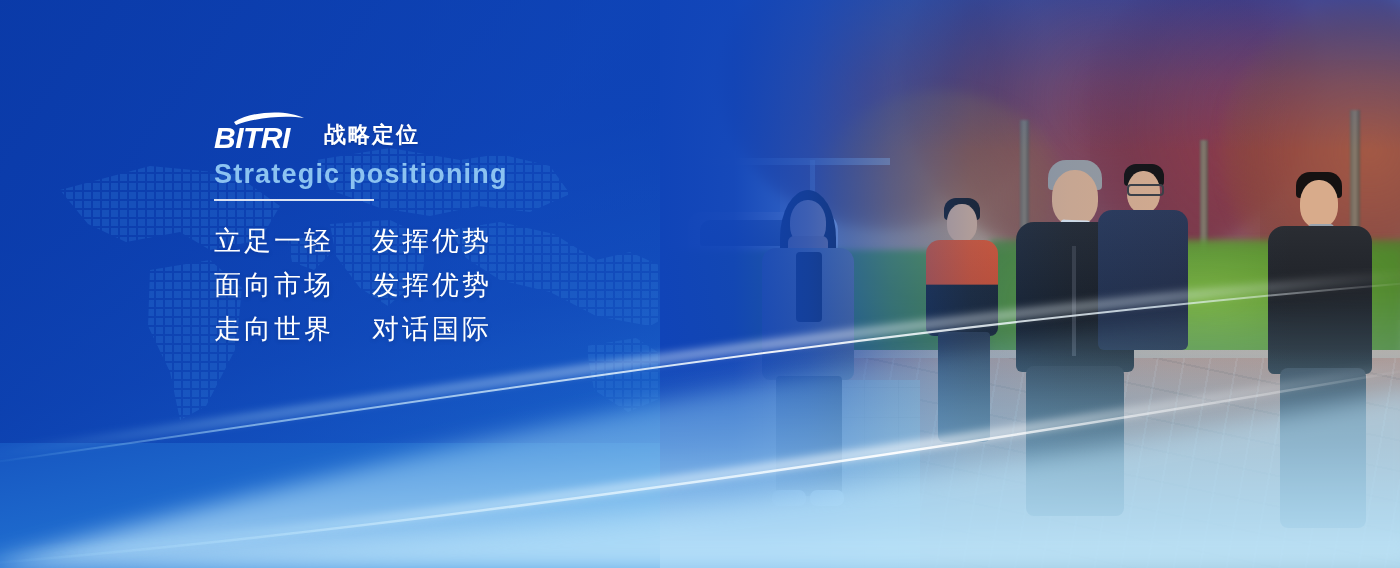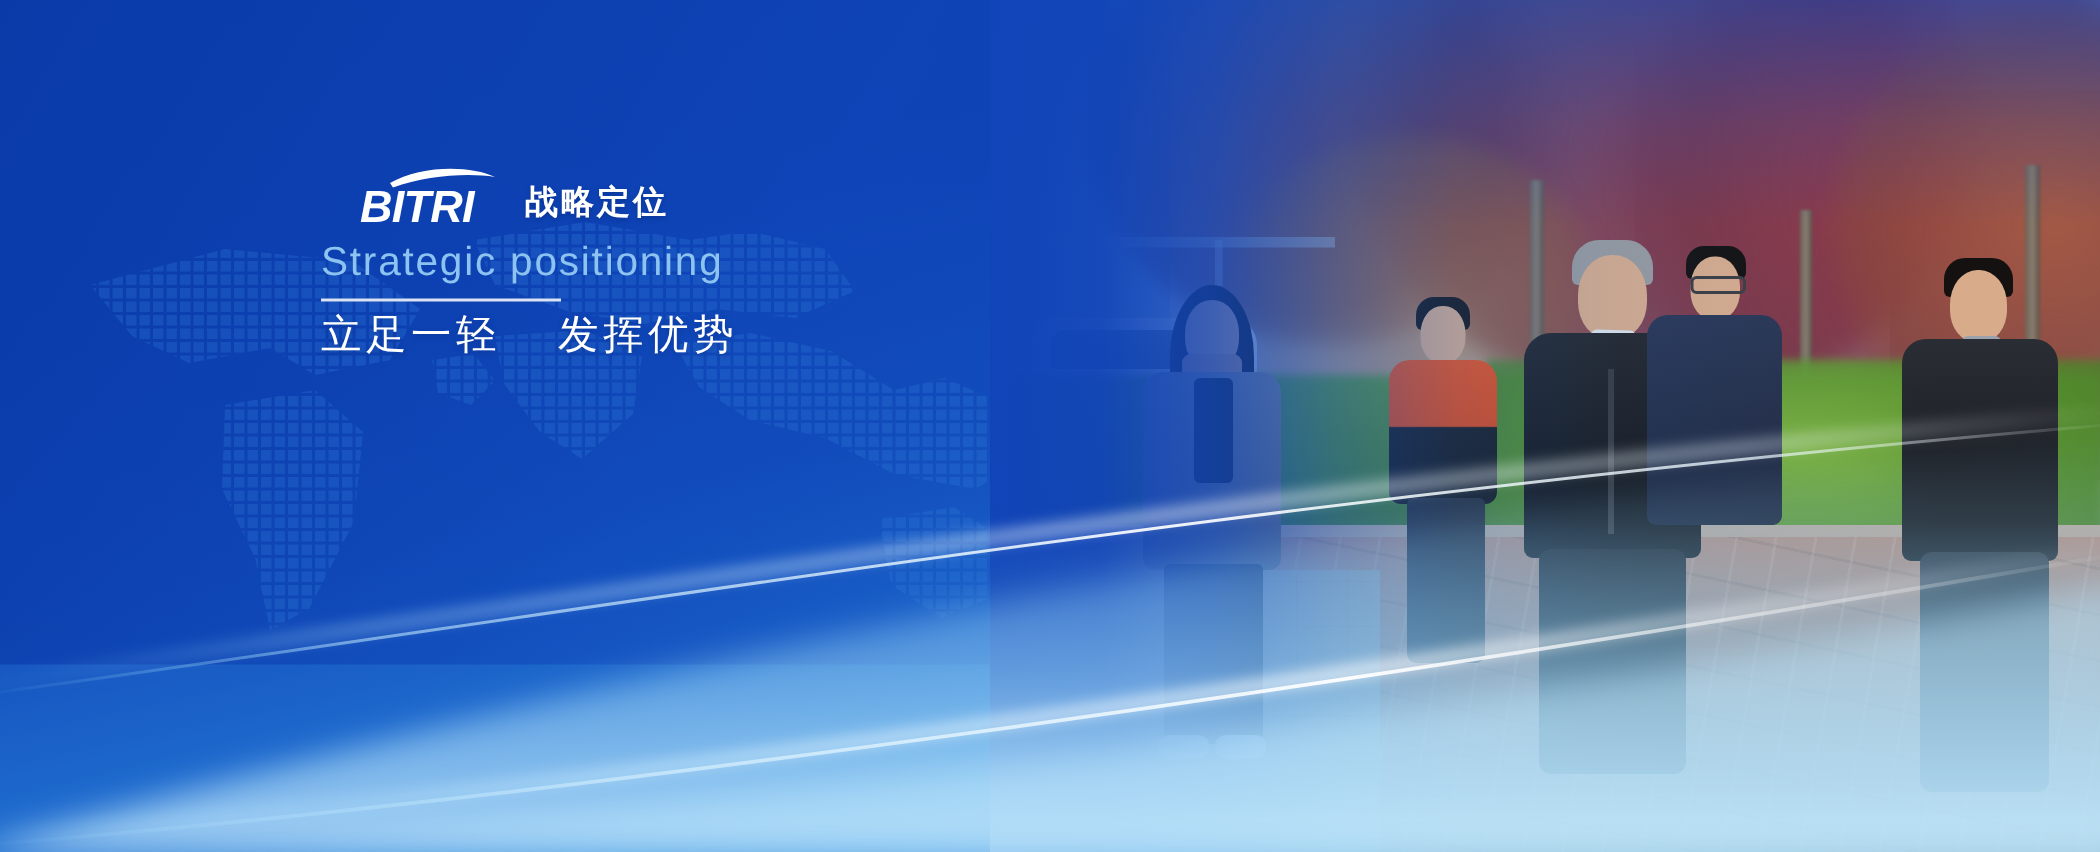--- a/index.html
+++ b/index.html
@@ -225,48 +225,48 @@
     width: 560px;
   }
   .logo-row {
     display: flex;
     align-items: flex-end;
     gap: 14px;
     height: 46px;
   }
   .logo-mark {
     position: relative;
-    width: 96px; height: 44px; margin-left: 26px;
+    width: 96px; height: 44px;
   }
   .logo-mark svg { position: absolute; left: 0; top: 0; }
   .logo-cn {
     color: #ffffff;
     font-size: 22px;
     font-weight: 700;
     letter-spacing: 2px;
     line-height: 34px;
     white-space: nowrap;
     text-shadow: 0 1px 3px rgba(4,30,90,.35);
   }
   .logo-en {
     margin-top: 6px;
     color: #8cc3f1;
     font-size: 27px;
-    font-weight: 400;
+    font-weight: 700;
     letter-spacing: 1.2px;
     line-height: 32px;
     white-space: nowrap;
   }
   .divider {
     margin-top: 9px;
     width: 160px;
     height: 2px;
     background: rgba(255,255,255,.85);
   }
-  .slogans { }
+  .slogans { margin-top: 18px; }
   .slogan-row {
     display: flex;
     color: #ffffff;
     font-size: 27px;
     line-height: 44px;
     letter-spacing: 3px;
     white-space: nowrap;
     text-shadow: 0 1px 4px rgba(4,30,90,.3);
   }
   .slogan-a { width: 134px; }
@@ -431,17 +431,25 @@
 
     <div class="logo-en">Strategic positioning</div>
     <div class="divider"></div>
 
     <div class="slogans">
       <div class="slogan-row">
         <span class="slogan-a">立足一轻</span>
         <span class="slogan-b">发挥优势</span>
       </div>
       <div class="slogan-row">
+        <span class="slogan-a">面向市场</span>
+        <span class="slogan-b">发挥优势</span>
+      </div>
+      <div class="slogan-row">
+      </div>
+      <div class="slogan-row">
+        <span class="slogan-a">走向世界</span>
+        <span class="slogan-b">对话国际</span>
       </div>
     </div>
 
   </div>
 </div>
 
 </body></html>

